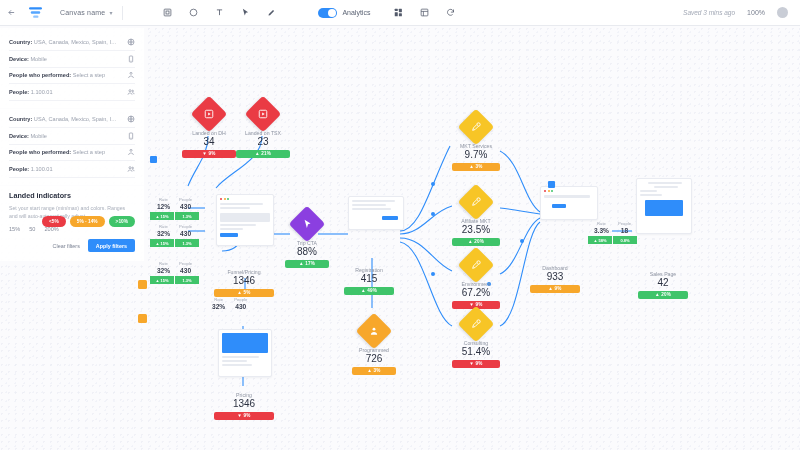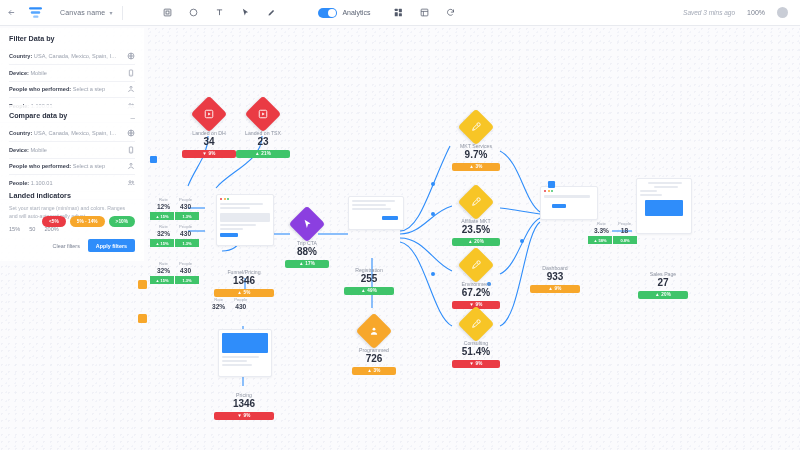--- a/index.html
+++ b/index.html
@@ -79,21 +79,21 @@
   }
   svg.edges { position: absolute; inset: 0; width: 800px; height: 424px; }
 
   .node { position: absolute; z-index: 10; }
   .diamond { width: 26px; height: 26px; border-radius: 4px; transform: rotate(45deg);
     display: flex; align-items: center; justify-content: center; margin: 0 auto;
     box-shadow: 0 1px 3px rgba(20,30,60,.16); }
   .diamond > * { transform: rotate(-45deg); }
   .n-label { font-size: 5.2px; color: #8e94a2; text-align: center; margin-top: 3px;
     white-space: nowrap; }
-  .n-value { font-size: 10px; font-weight: bold; color: #2b3141; text-align: center;
+  .n-value { font-size: 10px; font-weight: normal; color: #2b3141; text-align: center;
     line-height: 1.15; margin-top: 0px; }
   .badge { margin-top: 2px; border-radius: 2px; height: 8px; display: flex;
     align-items: center; justify-content: center; color: #fff; font-size: 4.6px;
     font-weight: bold; letter-spacing: .2px; }
 
   .ministat { position: absolute; z-index: 12; }
   .ms-row { display: flex; gap: 9px; justify-content: center; }
   .ms-col { text-align: center; }
   .ms-k { font-size: 4.2px; color: #a4aab7; line-height: 1.1; }
   .ms-v { font-size: 6.6px; font-weight: bold; color: #3a4051; line-height: 1.2; }
@@ -331,21 +331,21 @@
     </div>
         <div class="node" style="left:214px; top:363px; width:60px;">
 
       <div class="n-label">Pricing</div>
       <div class="n-value">1346</div>
       <div class="badge" style="background:#ea3b44">▼ 9%</div>
     </div>
         <div class="node" style="left:344px; top:238px; width:50px;">
 
       <div class="n-label">Registration</div>
-      <div class="n-value">255</div>
+      <div class="n-value">415</div>
       <div class="badge" style="background:#3fc46a">▲ 49%</div>
     </div>
         <div class="node" style="left:352px; top:292px; width:44px;">
       <div class="diamond" style="background:#f7a72b">
          <span><svg width="10" height="10" viewBox="0 0 24 24" fill="#fff">
                 <circle cx="12" cy="7.5" r="3.4"></circle>
                 <path d="M4.5 21c0-4.2 3.4-6.4 7.5-6.4s7.5 2.2 7.5 6.4z"></path>
               </svg></span>
           </div>
       <div class="n-label">Programmed</div>
@@ -398,21 +398,21 @@
     </div>
         <div class="node" style="left:530px; top:236px; width:50px;">
 
       <div class="n-label">Dashboard</div>
       <div class="n-value">933</div>
       <div class="badge" style="background:#f7a72b">▲ 9%</div>
     </div>
         <div class="node" style="left:638px; top:242px; width:50px;">
 
       <div class="n-label">Sales Page</div>
-      <div class="n-value">27</div>
+      <div class="n-value">42</div>
       <div class="badge" style="background:#3fc46a">▲ 20%</div>
     </div>
       </div>
     <div id="ministats">
   <div class="ministat" style="left:150px; top:172px;">
     <div class="ms-row">
       <div class="ms-col">
         <div class="ms-k">Rate</div>
         <div class="ms-v">12%</div>
       </div>
@@ -484,23 +484,20 @@
     </div>
     <div class="ms-badges">
       <div class="ms-b" style="background:#3fc46a">▲ 58%</div>
       <div class="ms-b" style="background:#3fc46a">0.8%</div>
     </div>
   </div>
       </div>
   </div>
 
   <div class="panel" style="top:28px;">
-    <div class="panel-head">
-      <div class="panel-title">Filter Data by</div>
-    </div>
     <div id="filter-rows">
     <div class="frow">
       <div class="frow-txt"><b>Country:</b> USA, Canada, Mexico, Spain, Italy</div>
       <div class="frow-ico">
             <svg width="8" height="8" viewBox="0 0 24 24" fill="none" stroke="currentColor" stroke-width="2">
               <circle cx="12" cy="12" r="9"></circle>
               <path d="M3 12h18M12 3c3 3.5 3 14 0 18M12 3c-3 3.5-3 14 0 18"></path>
             </svg>
           </div>
     </div>
@@ -529,24 +526,20 @@
               <circle cx="9" cy="8" r="3"></circle>
               <circle cx="17" cy="9" r="2.4"></circle>
               <path d="M3 20c0-3.5 3-5 6-5s6 1.5 6 5M16 14c3 0 5 1.4 5 4.5"></path>
             </svg>
           </div>
     </div>
       </div>
   </div>
 
   <div class="panel" style="top:105px;">
-    <div class="panel-head">
-      <div class="panel-title">Compare data by</div>
-      <div class="panel-collapse">–</div>
-    </div>
     <div id="compare-rows">
     <div class="frow">
       <div class="frow-txt"><b>Country:</b> USA, Canada, Mexico, Spain, Italy</div>
       <div class="frow-ico">
             <svg width="8" height="8" viewBox="0 0 24 24" fill="none" stroke="currentColor" stroke-width="2">
               <circle cx="12" cy="12" r="9"></circle>
               <path d="M3 12h18M12 3c3 3.5 3 14 0 18M12 3c-3 3.5-3 14 0 18"></path>
             </svg>
           </div>
     </div>

